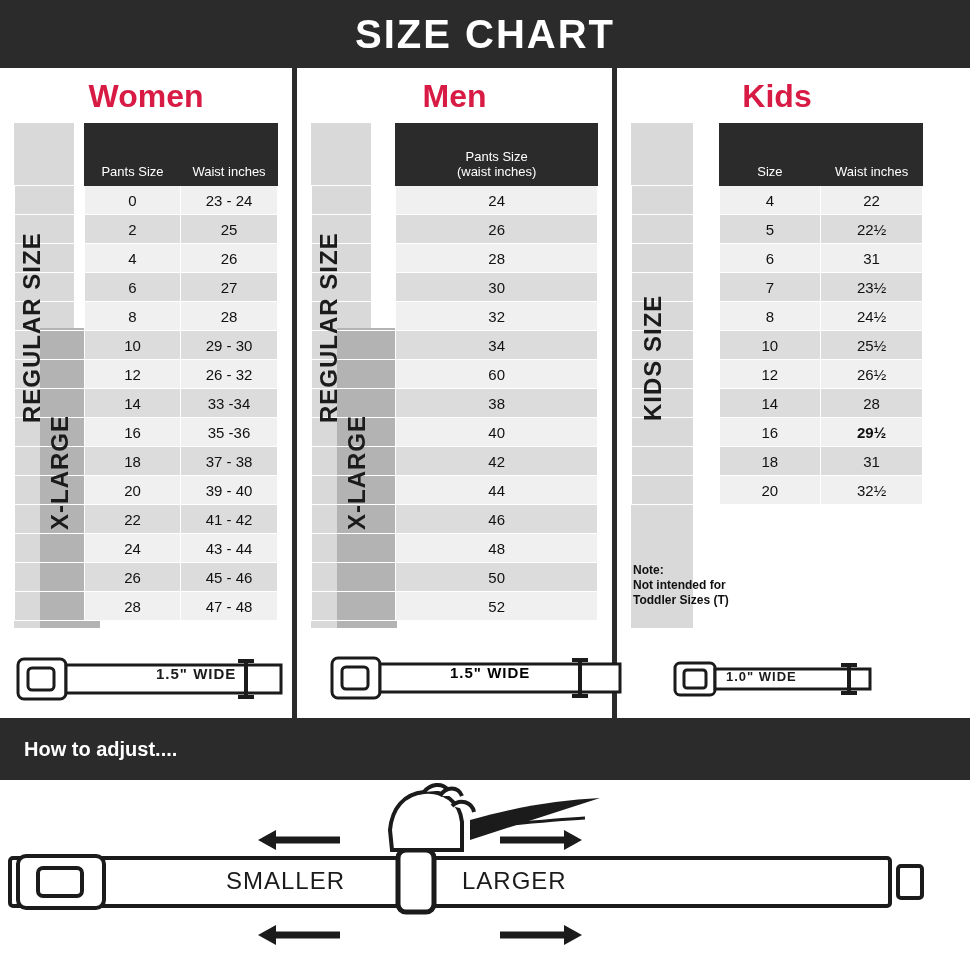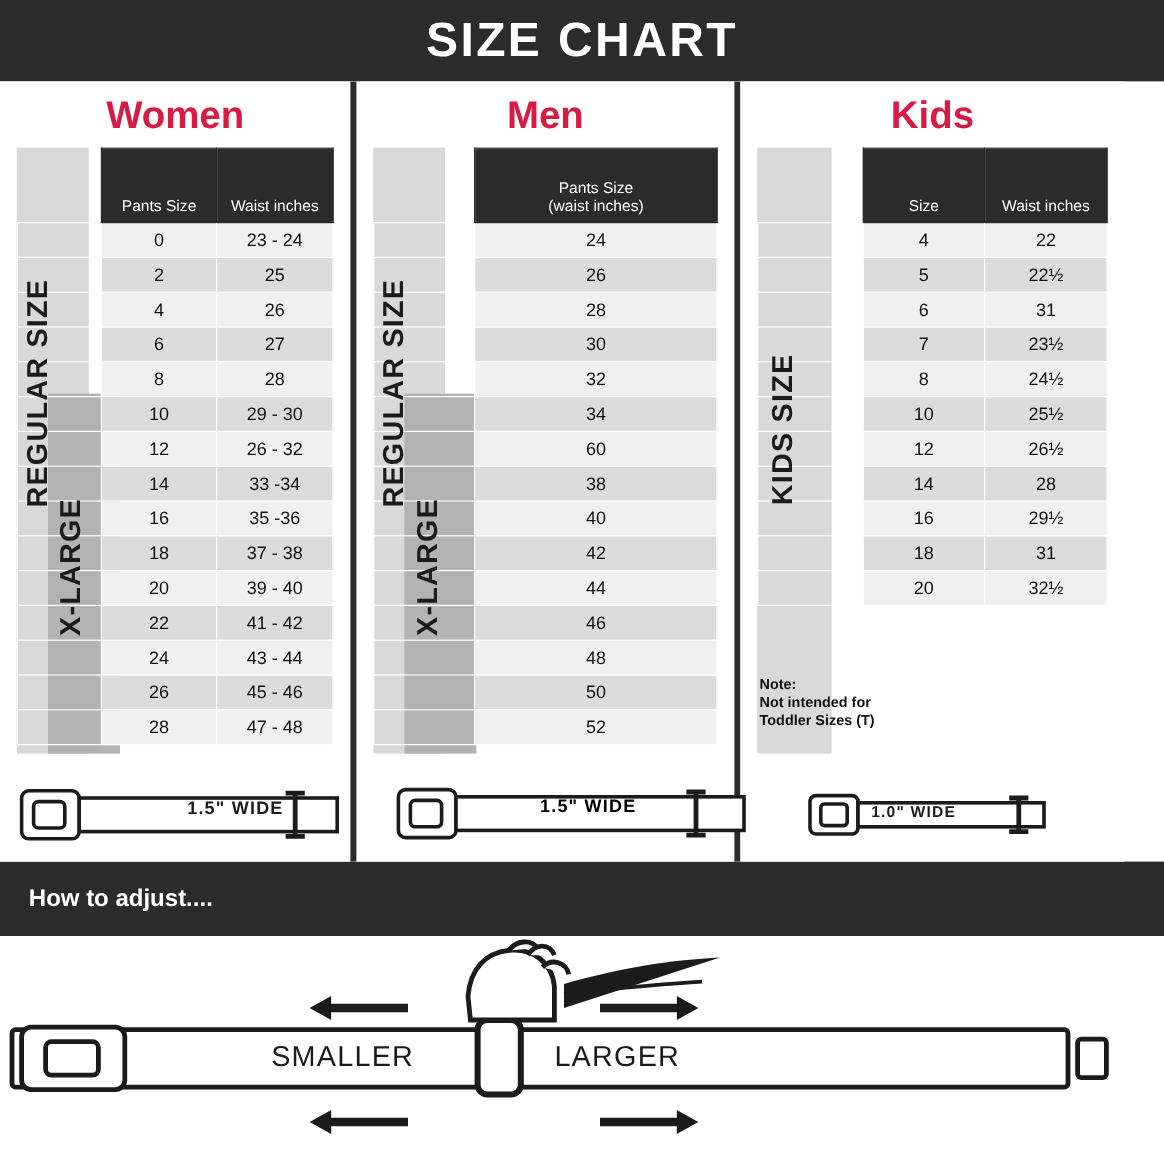--- a/index.html
+++ b/index.html
@@ -429,21 +429,21 @@
               <td class="shade-a" style="width: 100px;">26½</td>
             </tr>
             <tr>
               <td class="spacer-cell"></td>
               <td class="shade-b" style="width: 100px;">14</td>
               <td class="shade-b" style="width: 100px;">28</td>
             </tr>
             <tr>
               <td class="spacer-cell"></td>
               <td class="shade-a" style="width: 100px;">16</td>
-              <td class="shade-a" style="width: 100px;">29½</td>
+              <td class="shade-a" style="width: 100px; font-weight: bold;">29½</td>
             </tr>
             <tr>
               <td class="spacer-cell"></td>
               <td class="shade-b" style="width: 100px;">18</td>
               <td class="shade-b" style="width: 100px;">31</td>
             </tr>
             <tr>
               <td class="spacer-cell"></td>
               <td class="shade-a" style="width: 100px;">20</td>
               <td class="shade-a" style="width: 100px;">32½</td>

